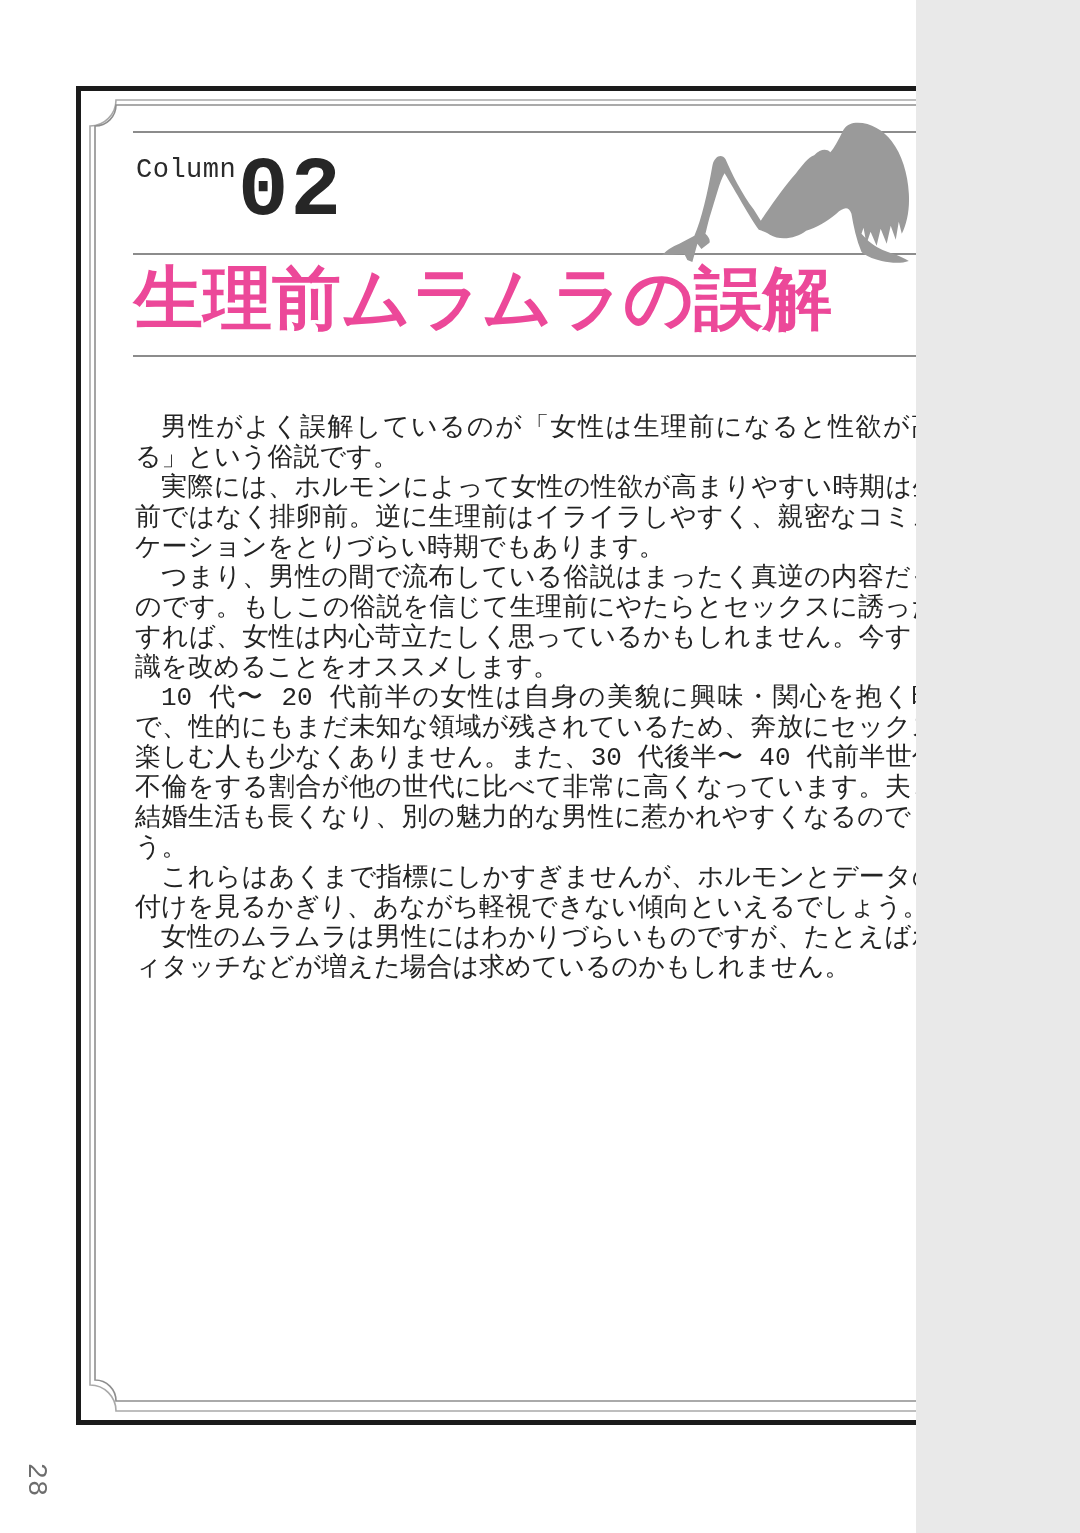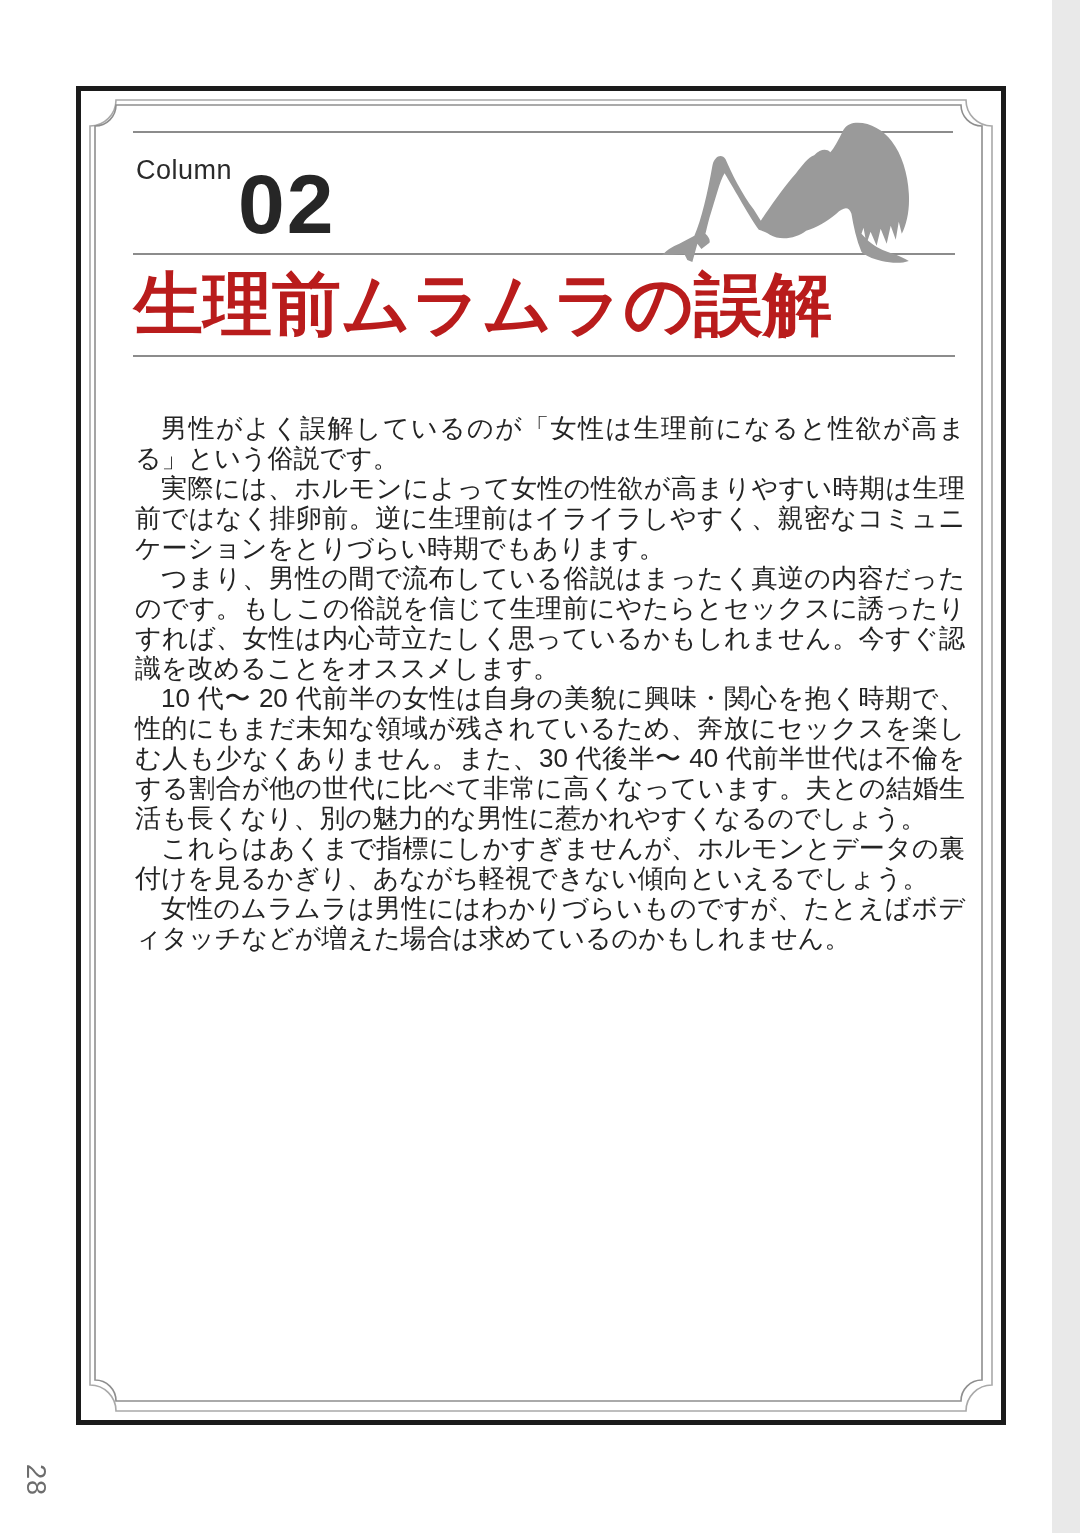--- a/index.html
+++ b/index.html
@@ -1,48 +1,48 @@
 <!DOCTYPE html>
 <html><head>
 <meta charset="utf-8">
 <style>
   html,body{margin:0;padding:0;background:#e9e9e9;}
   .page{
     position:relative;
-    width:1052px;height:1533px;
+    width:916px;height:1533px;
     background:#ffffff;
     overflow:hidden;
-    font-family:Liberation Sans, sans-serif;
+    font-family:Liberation Mono, monospace;
     color:#222;
   }
   .frame{
     position:absolute;left:76px;top:86px;
     width:930px;height:1339px;
     box-sizing:border-box;
     border:5px solid #1b1b1b;
   }
   .inner-border{position:absolute;left:0;top:0;width:100%;height:100%;}
   .rule{position:absolute;height:2px;background:#8c8c8c;}
   .rule-top{left:133px;top:131px;width:820px;}
   .rule-mid{left:133px;top:253px;width:822px;}
   .rule-bottom{left:133px;top:355px;width:822px;}
   .column-label{
     position:absolute;left:136px;top:156px;
     font-size:27px;letter-spacing:.5px;color:#2a2a2a;line-height:1.1;
   }
   .column-number{
-    position:absolute;left:238px;top:162px;
+    position:absolute;left:238px;top:150px;
     font-size:84px;font-weight:bold;color:#262626;line-height:1;
     letter-spacing:2px;
     text-align:right;
   }
   .silhouette{position:absolute;left:661px;top:121px;width:252px;height:146px;}
   .page-title{
     position:absolute;left:134px;top:264px;
-    font-size:69px;font-weight:bold;color:#b91c1c;
+    font-size:69px;font-weight:bold;color:#ec4899;
     line-height:1.18;letter-spacing:0px;white-space:nowrap;
   }
   .body-text{
     position:absolute;left:135px;top:413px;width:830px;
     font-size:26px;line-height:30px;color:#242424;
     text-align:justify;
   }
   .body-text p{
     margin:0;padding:0;text-indent:1em;
   }

